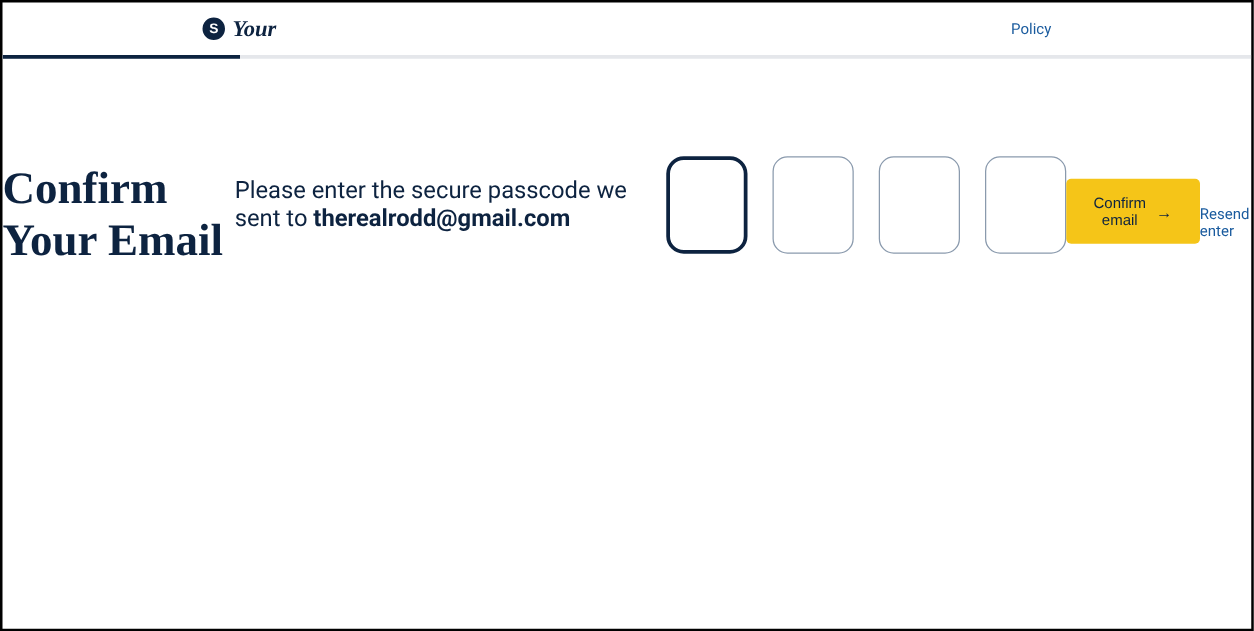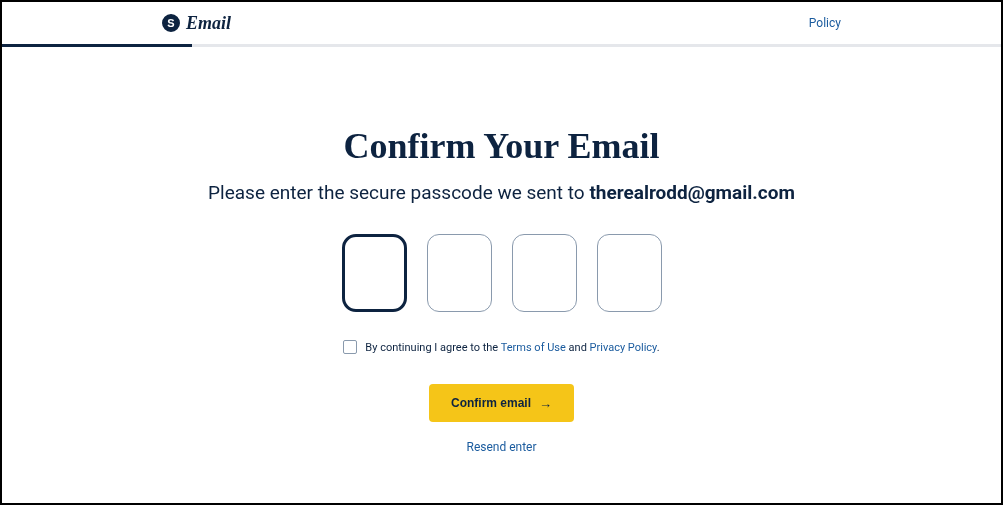--- a/index.html
+++ b/index.html
@@ -70,21 +70,21 @@
       position: absolute;
       left: 0;
       top: 0;
       height: 100%;
       width: 19%;
       background: #0d2340;
     }
 
     .main {
       display: flex;
-      flex-direction: column;
+      flex-direction: row;
       align-items: center;
       padding-top: 78px;
     }
 
     .title {
       font-family: Georgia, 'Times New Roman', serif;
       font-size: 36px;
       font-weight: 700;
       color: #0d2340;
       margin-bottom: 14px;
@@ -144,21 +144,21 @@
       color: #1a5b9e;
       text-decoration: none;
     }
 
     .confirm-btn {
       background: #f5c518;
       border: none;
       border-radius: 4px;
       padding: 12px 22px;
       font-size: 12px;
-      font-weight: 700;
+      font-weight: 400;
       color: #0d2340;
       cursor: pointer;
       display: flex;
       align-items: center;
       gap: 8px;
       margin-bottom: 18px;
     }
 
     .arrow-icon {
       font-size: 13px;
@@ -171,21 +171,21 @@
       text-decoration: none;
       cursor: pointer;
     }
   </style>
 </head>
 <body>
 
 <div class="header">
   <div class="logo">
     <span class="logo-icon">S</span>
-    <span>Email</span>
+    <span>Your</span>
   </div>
   <a class="logout">Policy</a>
 </div>
 
 <div class="progress-bar">
   <div class="progress-fill"></div>
 </div>
 
 <div class="main">
   <h1 class="title">Confirm Your Email</h1>
@@ -193,26 +193,20 @@
     <span>Please enter the secure passcode we sent to </span><span class="email">therealrodd@gmail.com</span>
   </p>
 
   <div class="code-inputs">
     <input type="text" maxlength="1" class="code-input focused" autofocus="" value="" style="">
     <input type="text" maxlength="1" class="code-input" value="" style="">
     <input type="text" maxlength="1" class="code-input" value="" style="">
     <input type="text" maxlength="1" class="code-input" value="" style="">
   </div>
 
-  <div class="consent-row">
-    <div class="checkbox"></div>
-    <span>
-      <span>By continuing I agree to the </span><a href="#">Terms of Use</a><span> and </span><a href="#">Privacy Policy</a><span>.</span>
-    </span>
-  </div>
 
   <button class="confirm-btn">
     <span>Confirm email</span>
     <span class="arrow-icon">→</span>
   </button>
 
   <a class="resend">Resend enter</a>
 </div>
 
 </body></html>

